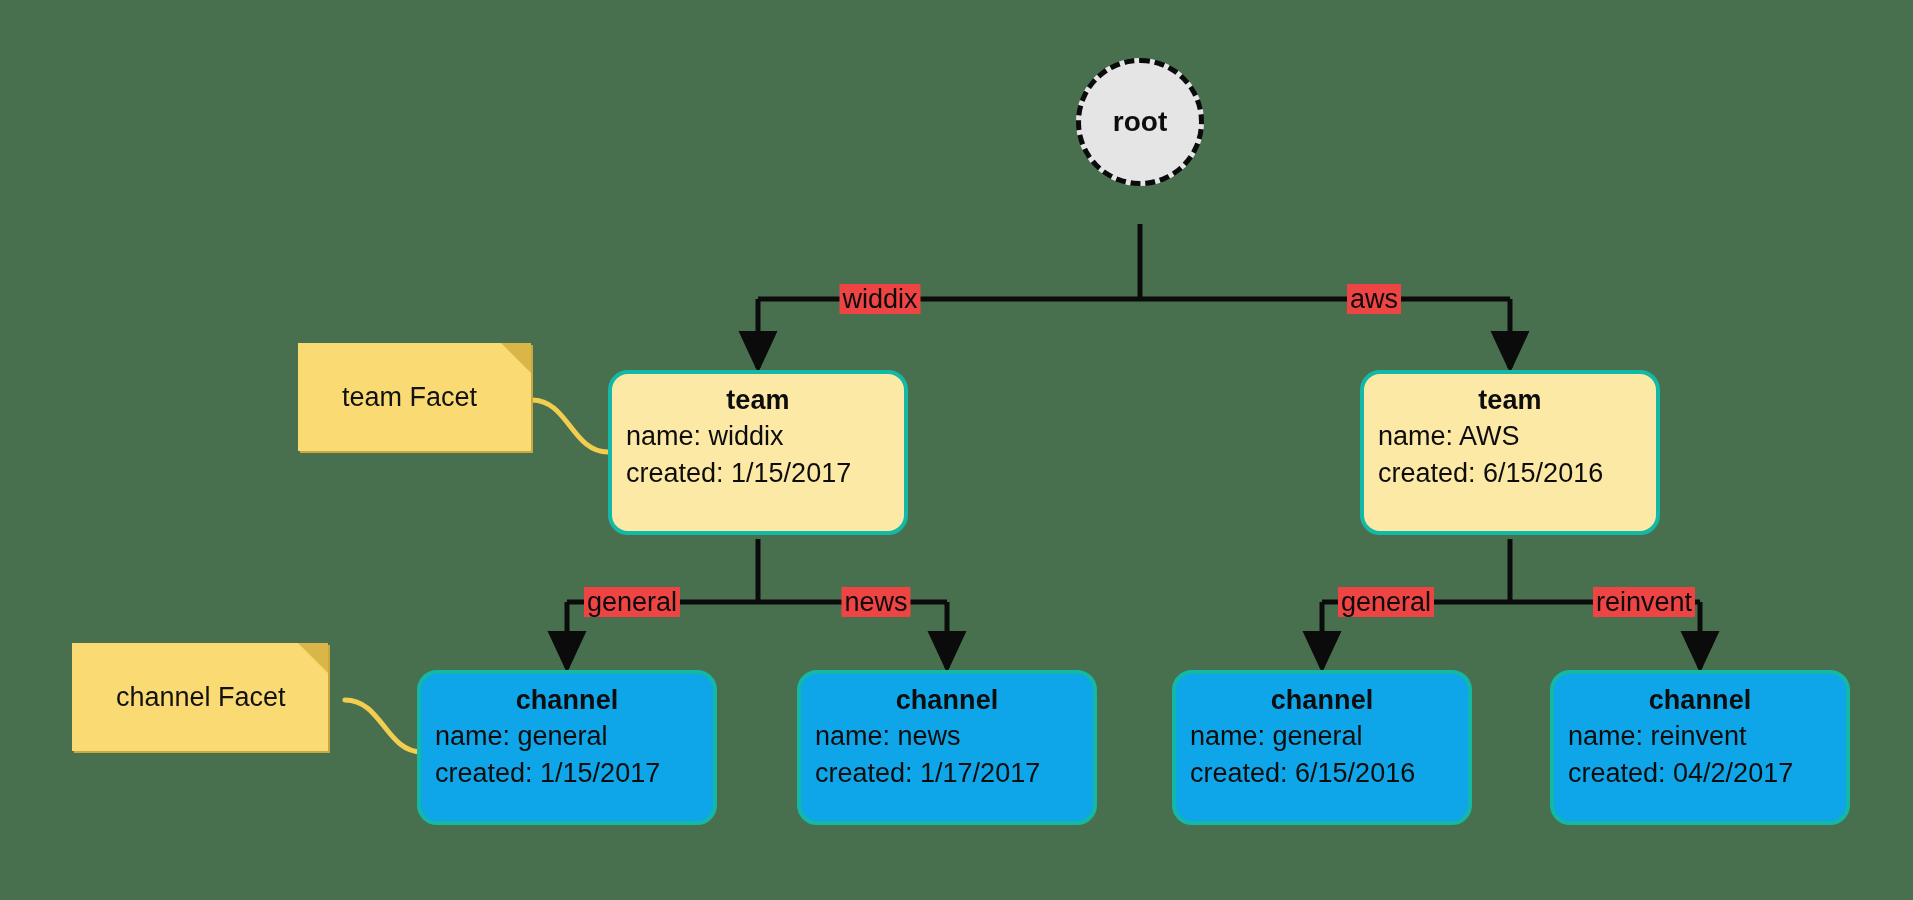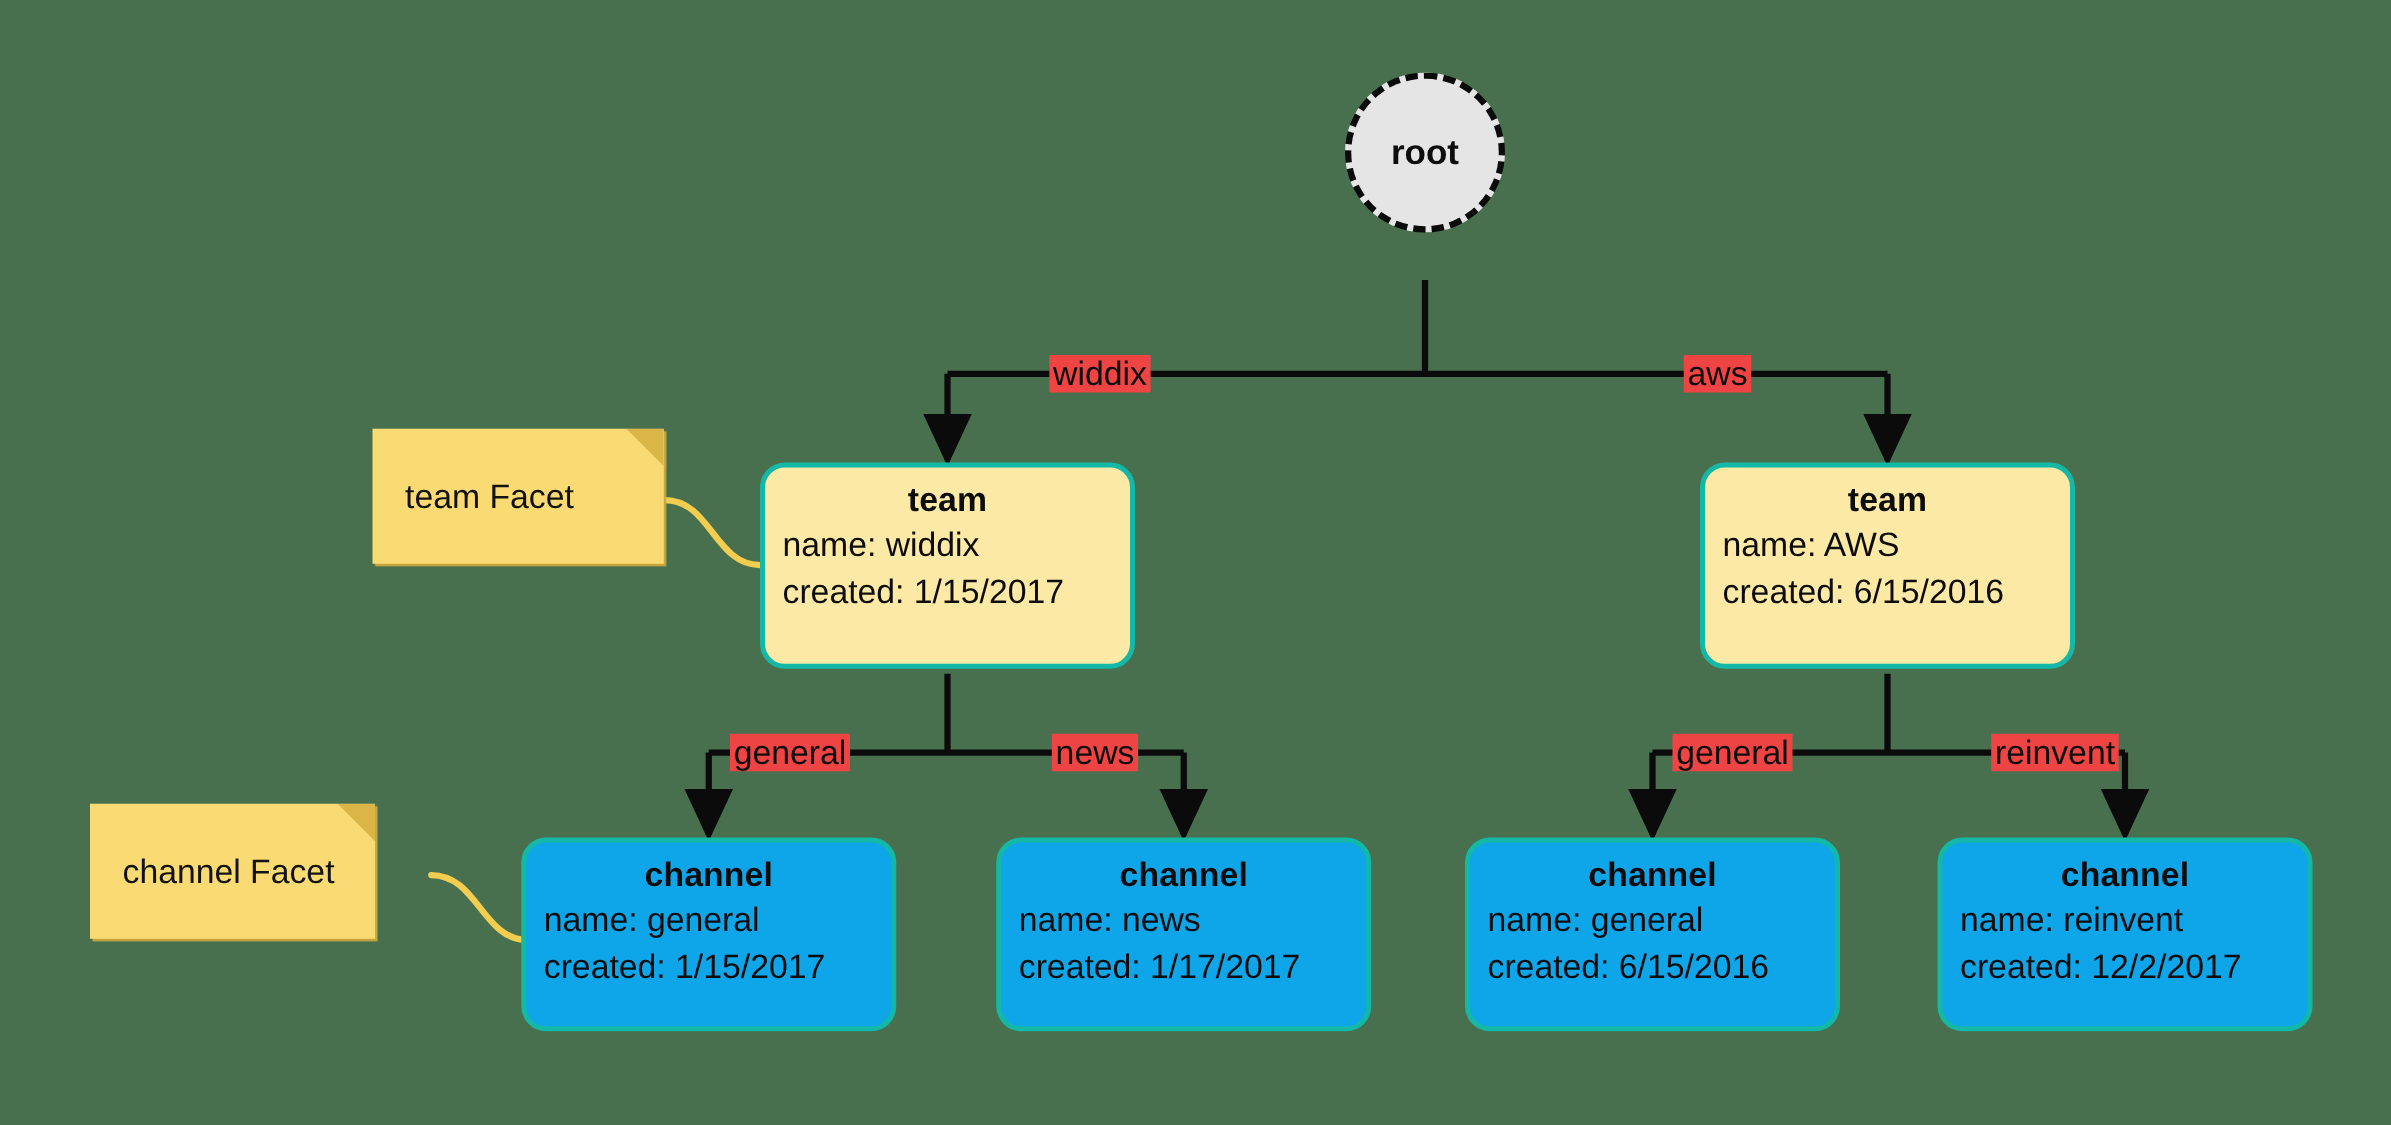--- a/index.html
+++ b/index.html
@@ -75,21 +75,21 @@
 
   
   .note {
     position: absolute;
     box-sizing: border-box;
     background: #fada73;
     color: #121212;
     font-size: 27px;
     display: flex;
     align-items: center;
-    padding-left: 26px;
+    padding-left: 44px;
     filter: drop-shadow(2px 2px 0 #c9a83f);
   }
   .note-fold {
     position: absolute;
     top: 0;
     right: 0;
     width: 30px;
     height: 30px;
     background: #d9b647;
     clip-path: polygon(0 0, 100% 100%, 100% 0);
@@ -184,29 +184,29 @@
 
   <div class="node node-channel" style="left:1172px; top:670px; width:300px; height:155px;">
     <div class="node-title">channel</div>
     <div class="node-row">name: general</div>
     <div class="node-row">created: 6/15/2016</div>
   </div>
 
   <div class="node node-channel" style="left:1550px; top:670px; width:300px; height:155px;">
     <div class="node-title">channel</div>
     <div class="node-row">name: reinvent</div>
-    <div class="node-row">created: 12/2/2017</div>
+    <div class="node-row">created: 04/2/2017</div>
   </div>
 
   <div class="note" style="left:298px; top:343px; width:233px; height:108px;">
     <span class="note-fold"></span>
     <span>team Facet</span>
   </div>
 
-  <div class="note" style="left:72px; top:643px; width:228px; height:108px;">
+  <div class="note" style="left:72px; top:643px; width:256px; height:108px;">
     <span class="note-fold"></span>
     <span>channel Facet</span>
   </div>
 
   <div class="edge-label" style="left:880px; top:299px;">widdix</div>
   <div class="edge-label" style="left:1374px; top:299px;">aws</div>
 
   <div class="edge-label" style="left:632px; top:602px;">general</div>
   <div class="edge-label" style="left:876px; top:602px;">news</div>
 

